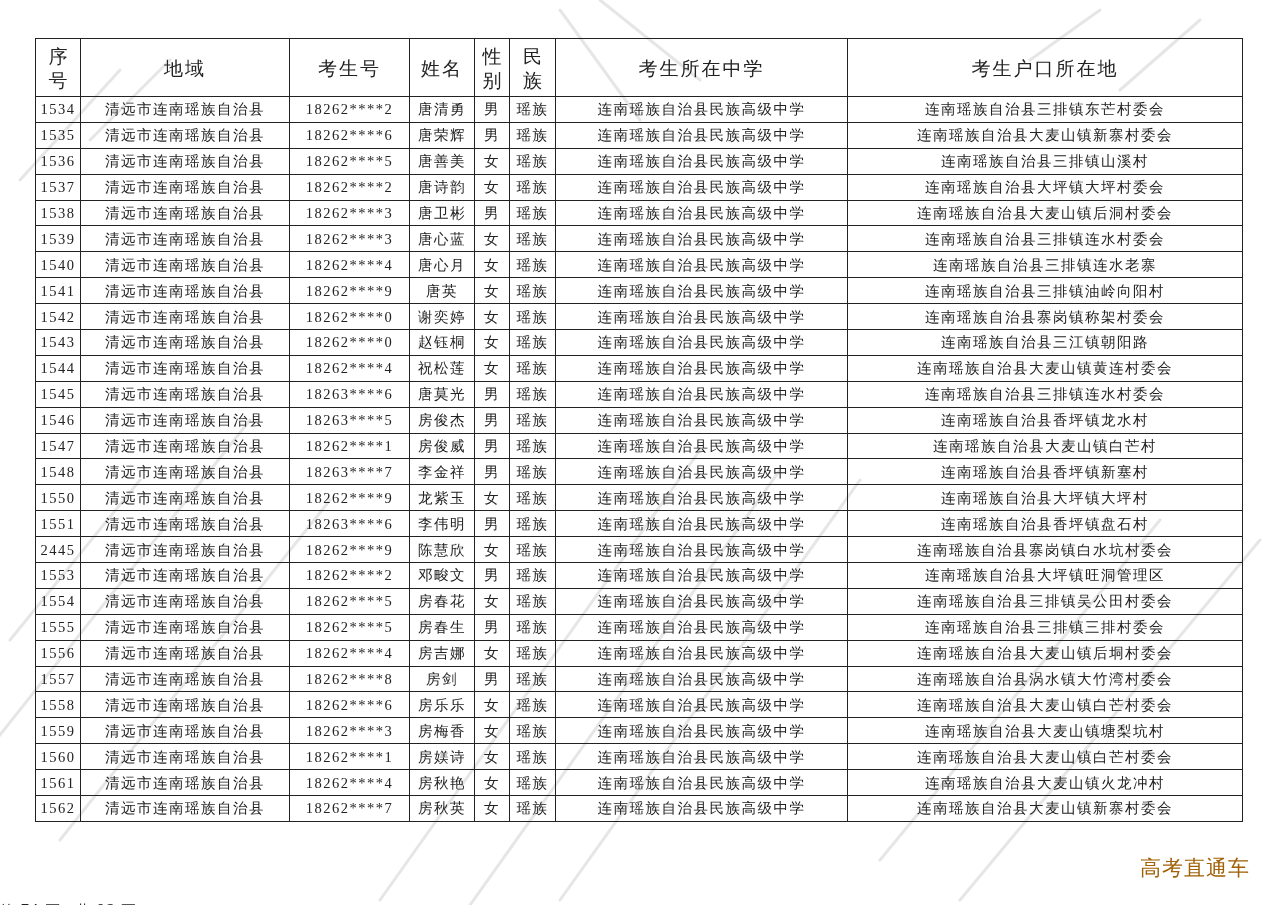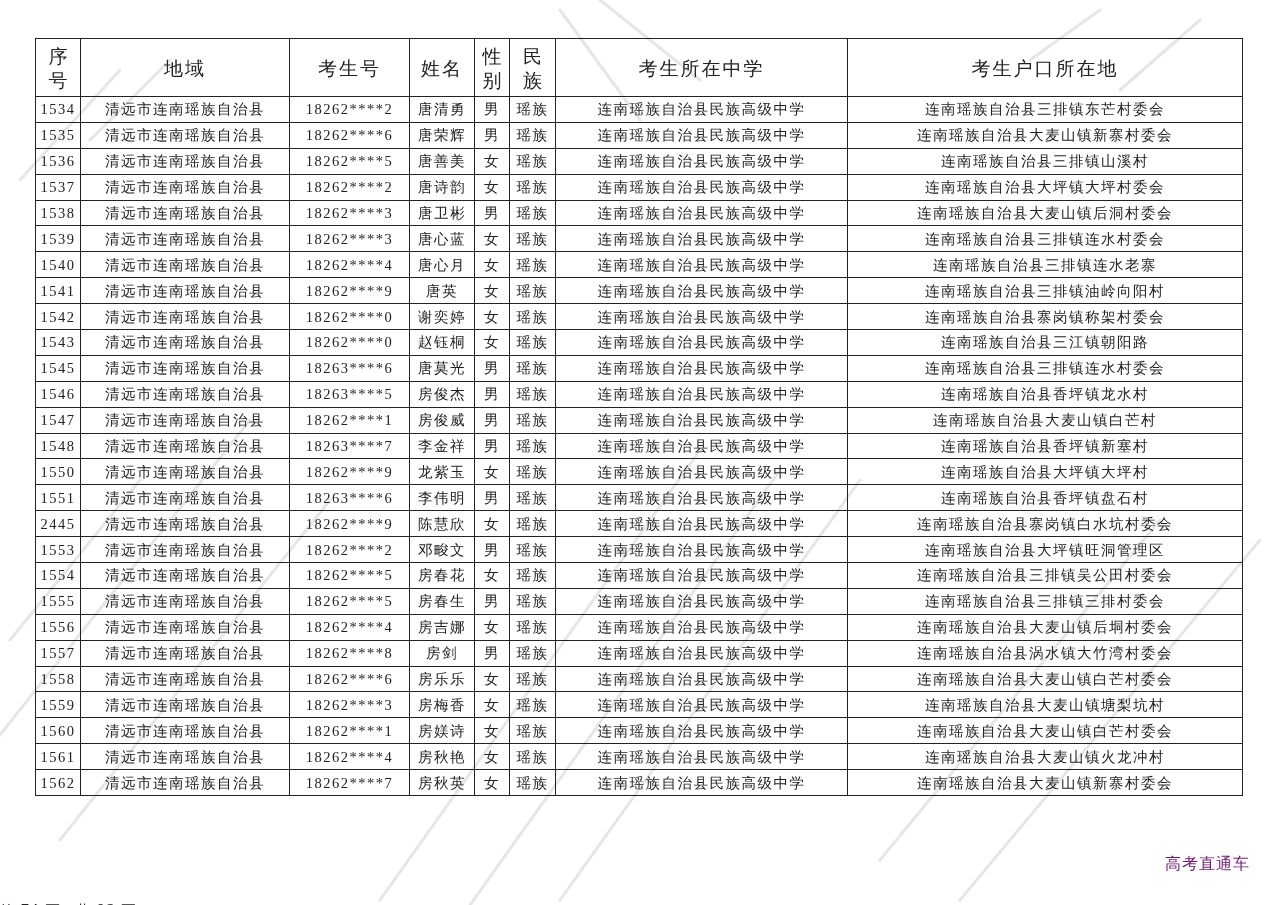--- a/index.html
+++ b/index.html
@@ -25,21 +25,21 @@
     height: 24.9px; font-size: 14.5px; letter-spacing: 1.5px; line-height: 24px;
   }
   td.num { letter-spacing: 0; font-size: 15px; font-family: "Liberation Serif", serif; }
   td.id { letter-spacing: 0; font-size: 15px; font-family: "Liberation Serif", serif; margin-top: 32px; }
   td.gender, td.ethnic { letter-spacing: 0; }
   .footer {
     position: absolute; left: 0; width: 1280px; top: 870px; text-align: left;
     font-size: 14px; letter-spacing: 1px; color: #222; margin-top: 32px;
   }
   .brand {
-    position: absolute; right: 30px; top: 854px; font-size: 16px; color: #701a75;
+    position: absolute; right: 30px; top: 854px; font-size: 21px; color: #a16207;
     font-family: "DejaVu Sans", sans-serif; letter-spacing: 1px;
   }
 </style>
 </head>
 <body>
 
 <svg class="watermark" viewBox="0 0 1280 905">
   <g fill="none" stroke="#e6e6e6" stroke-width="3" stroke-linecap="round">
     <path d="M-20 760 L250 420 M60 840 L330 500 M10 640 L140 480"></path>
     <path d="M380 900 L700 450 M470 905 L780 470 M560 900 L860 480"></path>
@@ -167,20 +167,30 @@
         <td class="num">1543</td>
         <td class="region">清远市连南瑶族自治县</td>
         <td class="id">18262****0</td>
         <td class="name">赵钰桐</td>
         <td class="gender">女</td>
         <td class="ethnic">瑶族</td>
         <td class="school">连南瑶族自治县民族高级中学</td>
         <td class="hukou">连南瑶族自治县三江镇朝阳路</td>
       </tr>
       <tr>
+        <td class="num">1544</td>
+        <td class="region">清远市连南瑶族自治县</td>
+        <td class="id">18262****4</td>
+        <td class="name">祝松莲</td>
+        <td class="gender">女</td>
+        <td class="ethnic">瑶族</td>
+        <td class="school">连南瑶族自治县民族高级中学</td>
+        <td class="hukou">连南瑶族自治县大麦山镇黄连村委会</td>
+      </tr>
+      <tr>
         <td class="num">1545</td>
         <td class="region">清远市连南瑶族自治县</td>
         <td class="id">18263****6</td>
         <td class="name">唐莫光</td>
         <td class="gender">男</td>
         <td class="ethnic">瑶族</td>
         <td class="school">连南瑶族自治县民族高级中学</td>
         <td class="hukou">连南瑶族自治县三排镇连水村委会</td>
       </tr>
       <tr>

